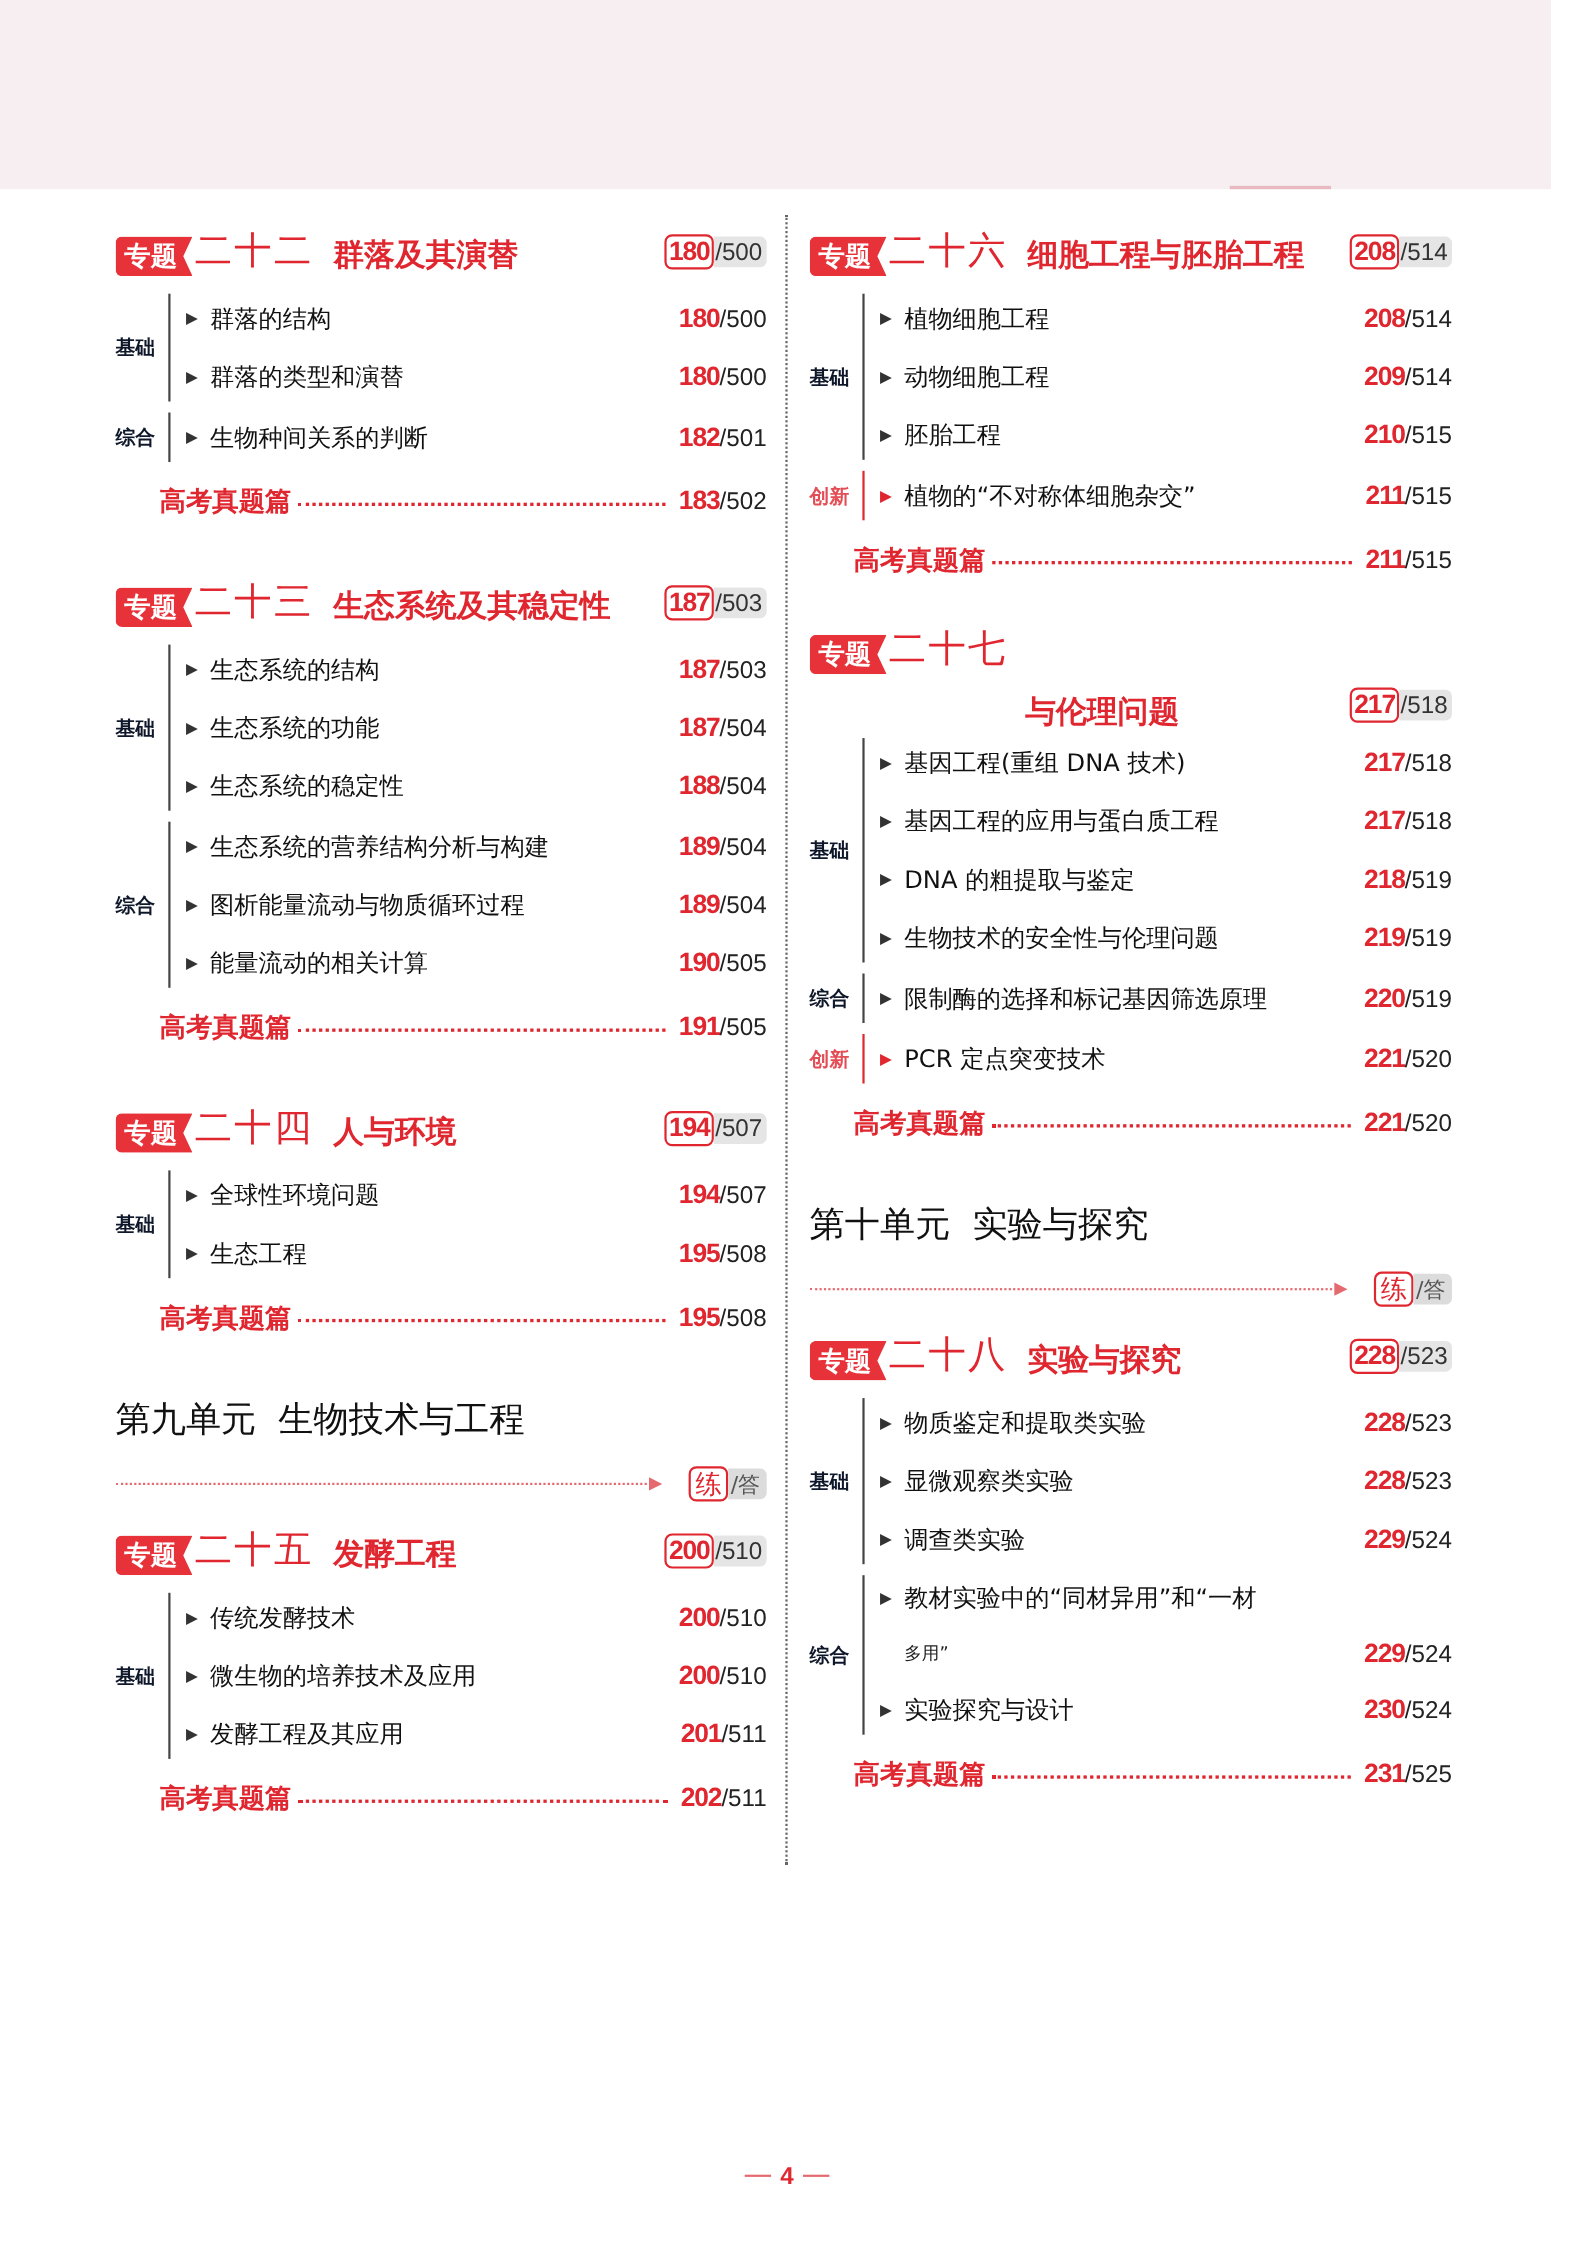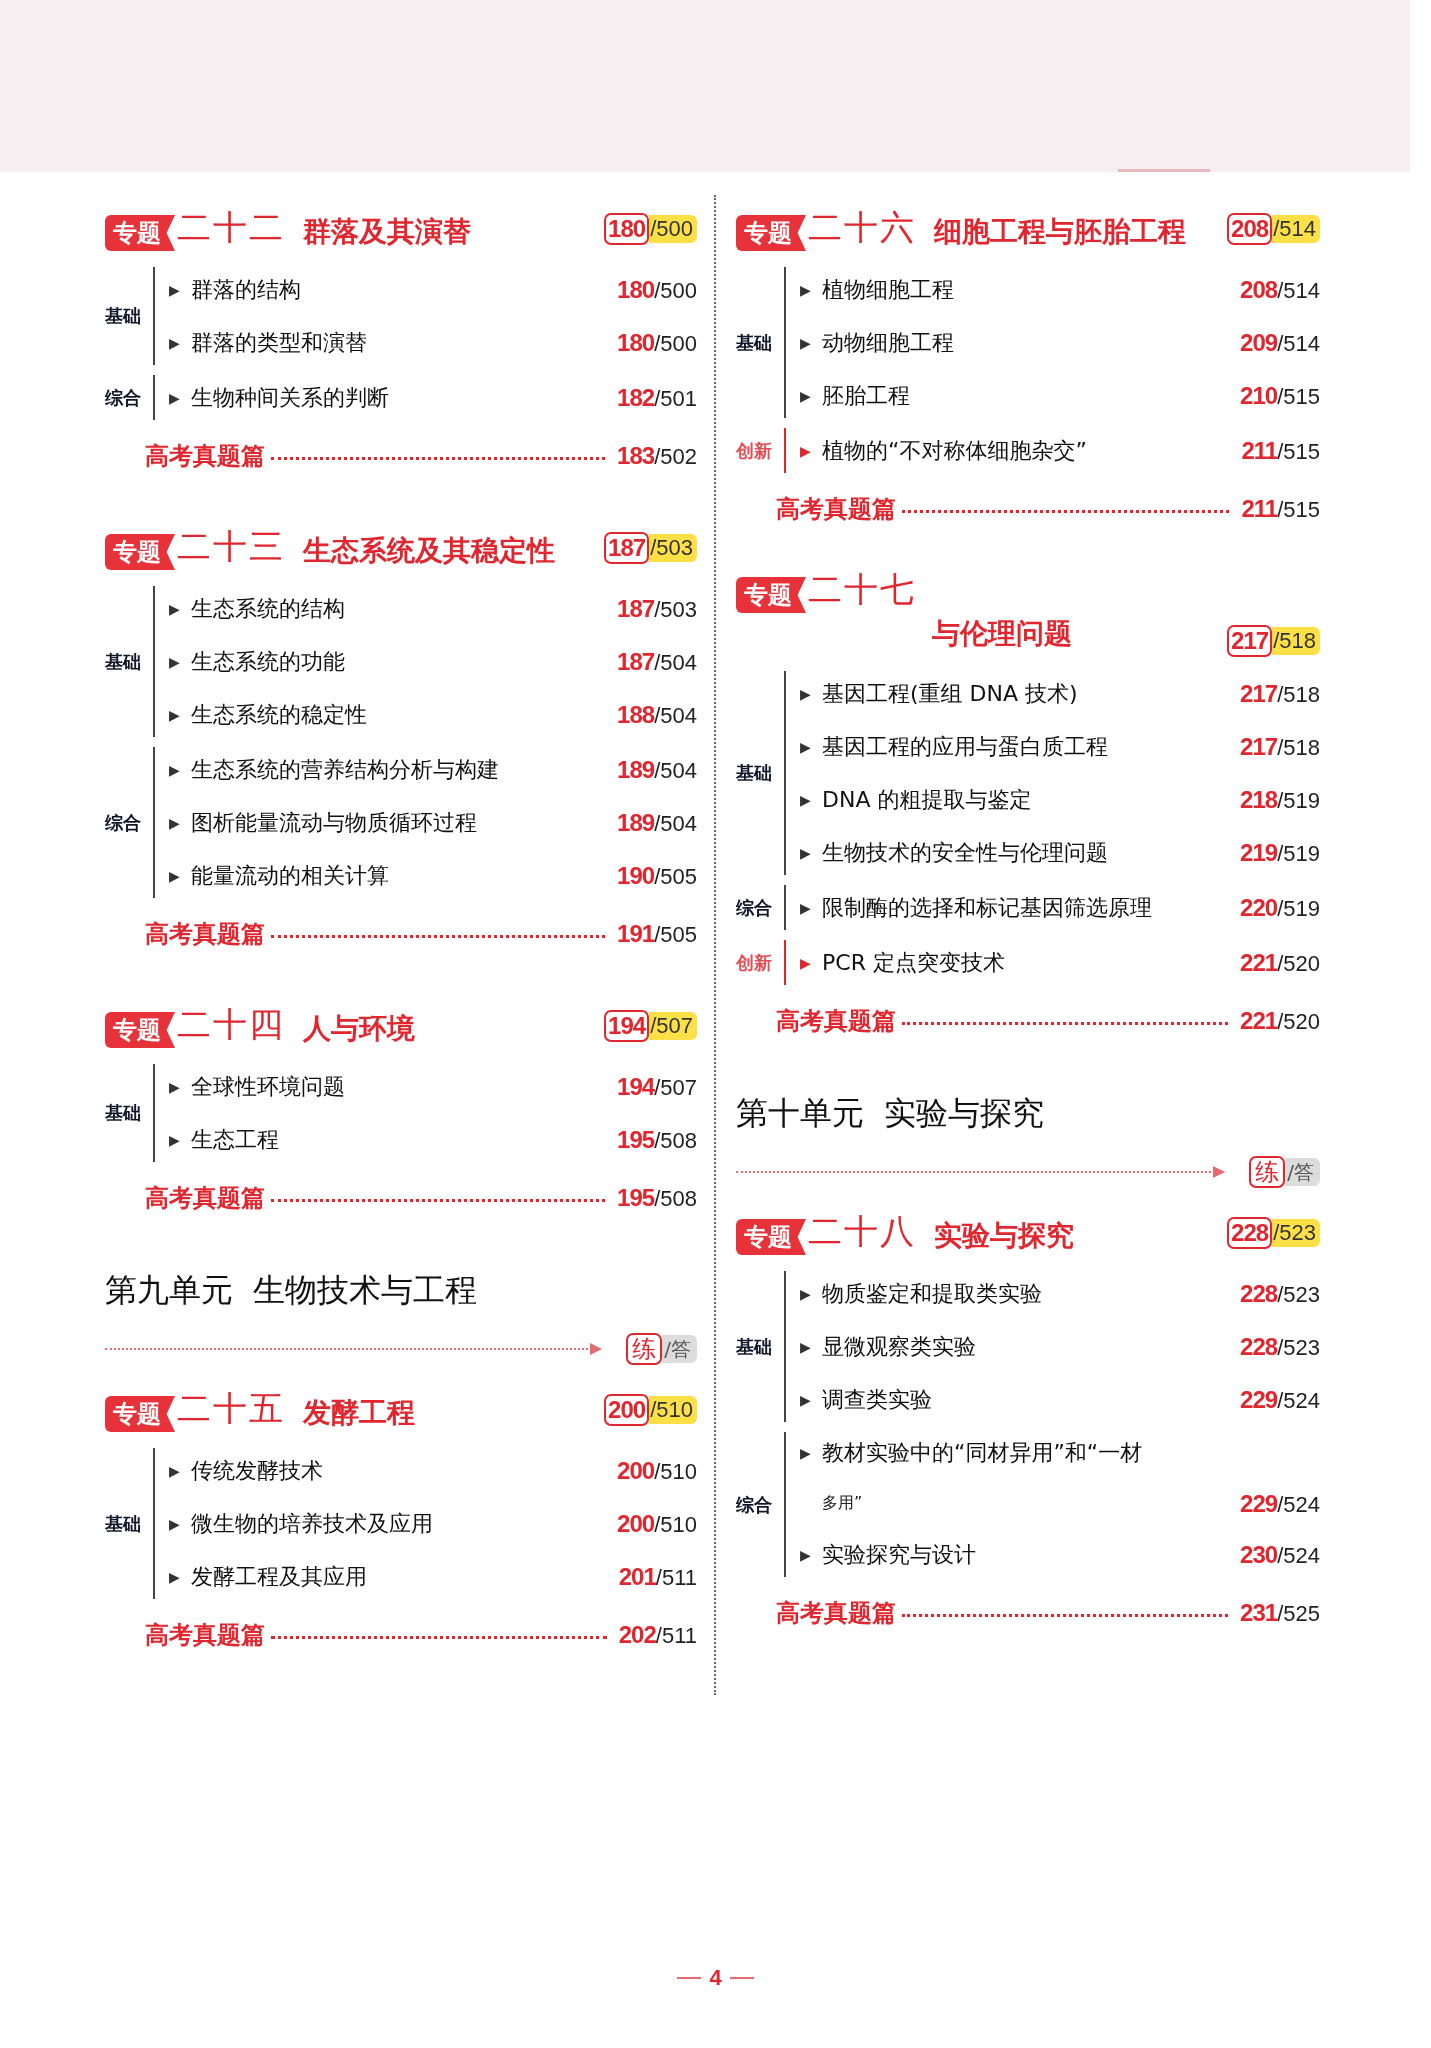--- a/index.html
+++ b/index.html
@@ -14,24 +14,24 @@
 
   .topic{position:relative;height:46px;margin-bottom:12px;}
   .topic-head{display:flex;align-items:flex-end;height:46px;}
   .badge{display:inline-flex;align-items:center;height:36px;padding:0 14px 0 8px;background:#e8323a;color:#fff;
          font-size:24px;font-weight:bold;border-radius:6px 0 0 6px;position:relative;
          clip-path:polygon(0 0,100% 0,88% 50%,100% 100%,0 100%);}
   .topic-num{color:#e0262f;font-size:34px;margin-left:2px;letter-spacing:2px;}
   .topic-title{color:#e0262f;font-size:28px;font-weight:bold;margin-left:18px;}
   .page-main{position:absolute;right:0;top:8px;display:flex;align-items:center;font-family:"Liberation Sans",sans-serif;}
   .pbox{border:2px solid #e0262f;border-radius:7px;color:#e0262f;font-weight:bold;font-size:24px;padding:0 2px;line-height:28px;letter-spacing:-1px;}
-  .pans{background:#fde047;color:#333;font-size:22px;padding:0 4px 0 1px;line-height:28px;border-radius:0 6px 6px 0;}
+  .pans{background:#e5e5e5;color:#333;font-size:22px;padding:0 4px 0 1px;line-height:28px;border-radius:0 6px 6px 0;}
 
   .topic27-line2{position:relative;height:54px;}
-  .topic27-line2 .topic-title{position:absolute;left:196px;top:2px;margin-left:0;}
+  .topic27-line2 .topic-title{position:absolute;left:196px;top:15px;margin-left:0;}
 
   .group{display:flex;position:relative;margin-bottom:2px;}
   .group-label{width:48px;font-size:18px;color:#0f172a;display:flex;align-items:center;font-weight:bold;}
   .group-label.red{color:#e34d55;}
   .group-bar{width:0;border-left:2px solid #444;margin:4px 14px 4px 0;}
   .group-bar.red{border-left-color:#e0262f;}
   .group-items{flex:1;}
   .item{display:flex;align-items:center;height:53px;position:relative;}
   .item .arrow{font-size:14px;color:#333;width:16px;margin-right:6px;}
   .item .arrow.red{color:#e0262f;}

